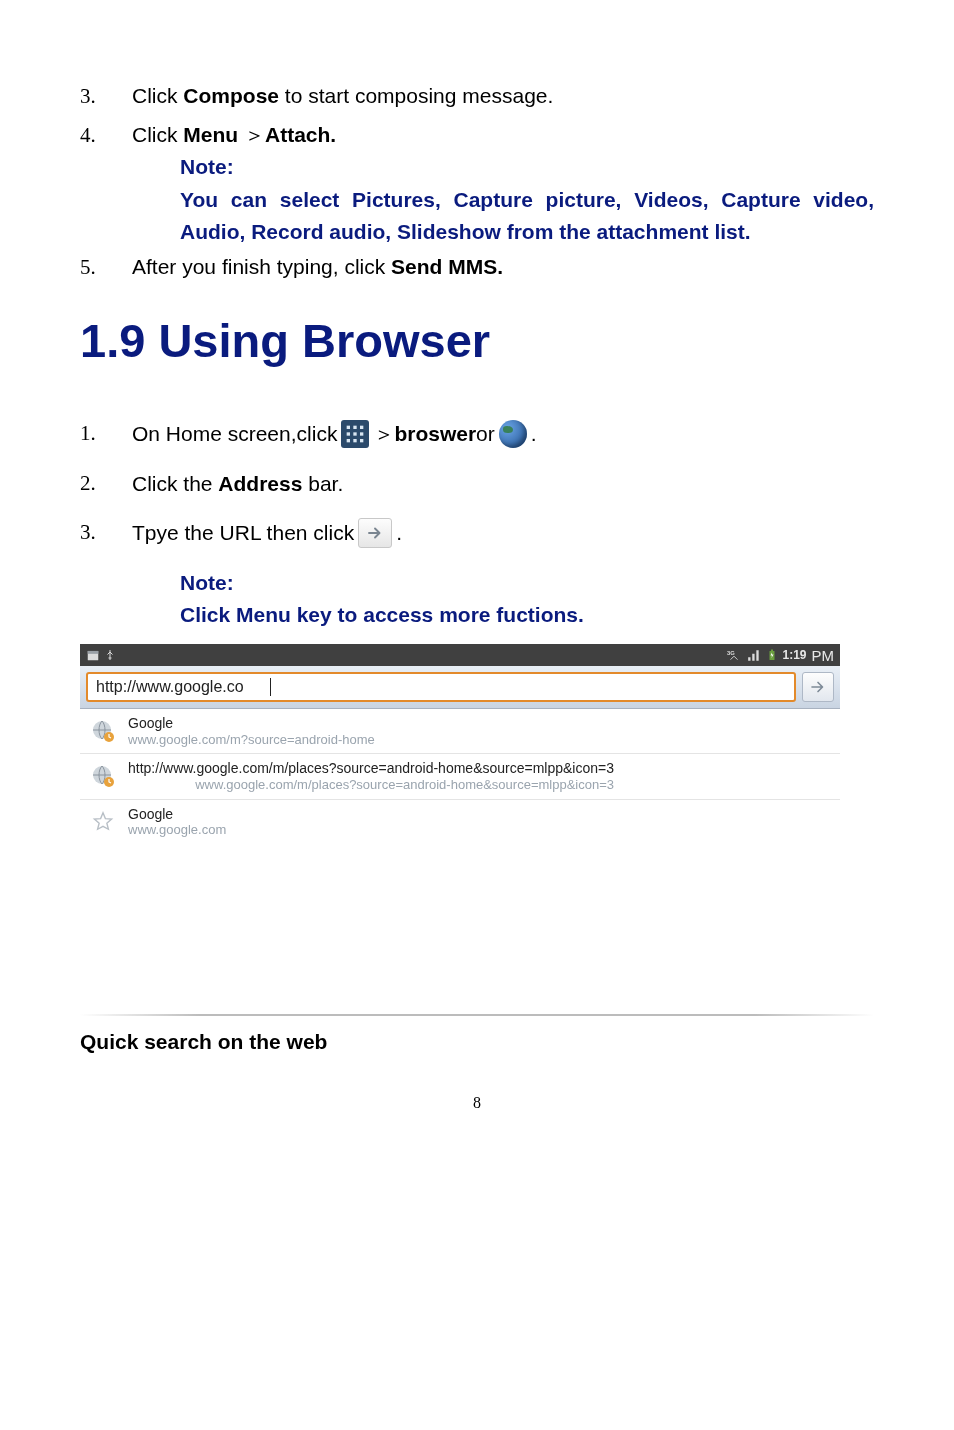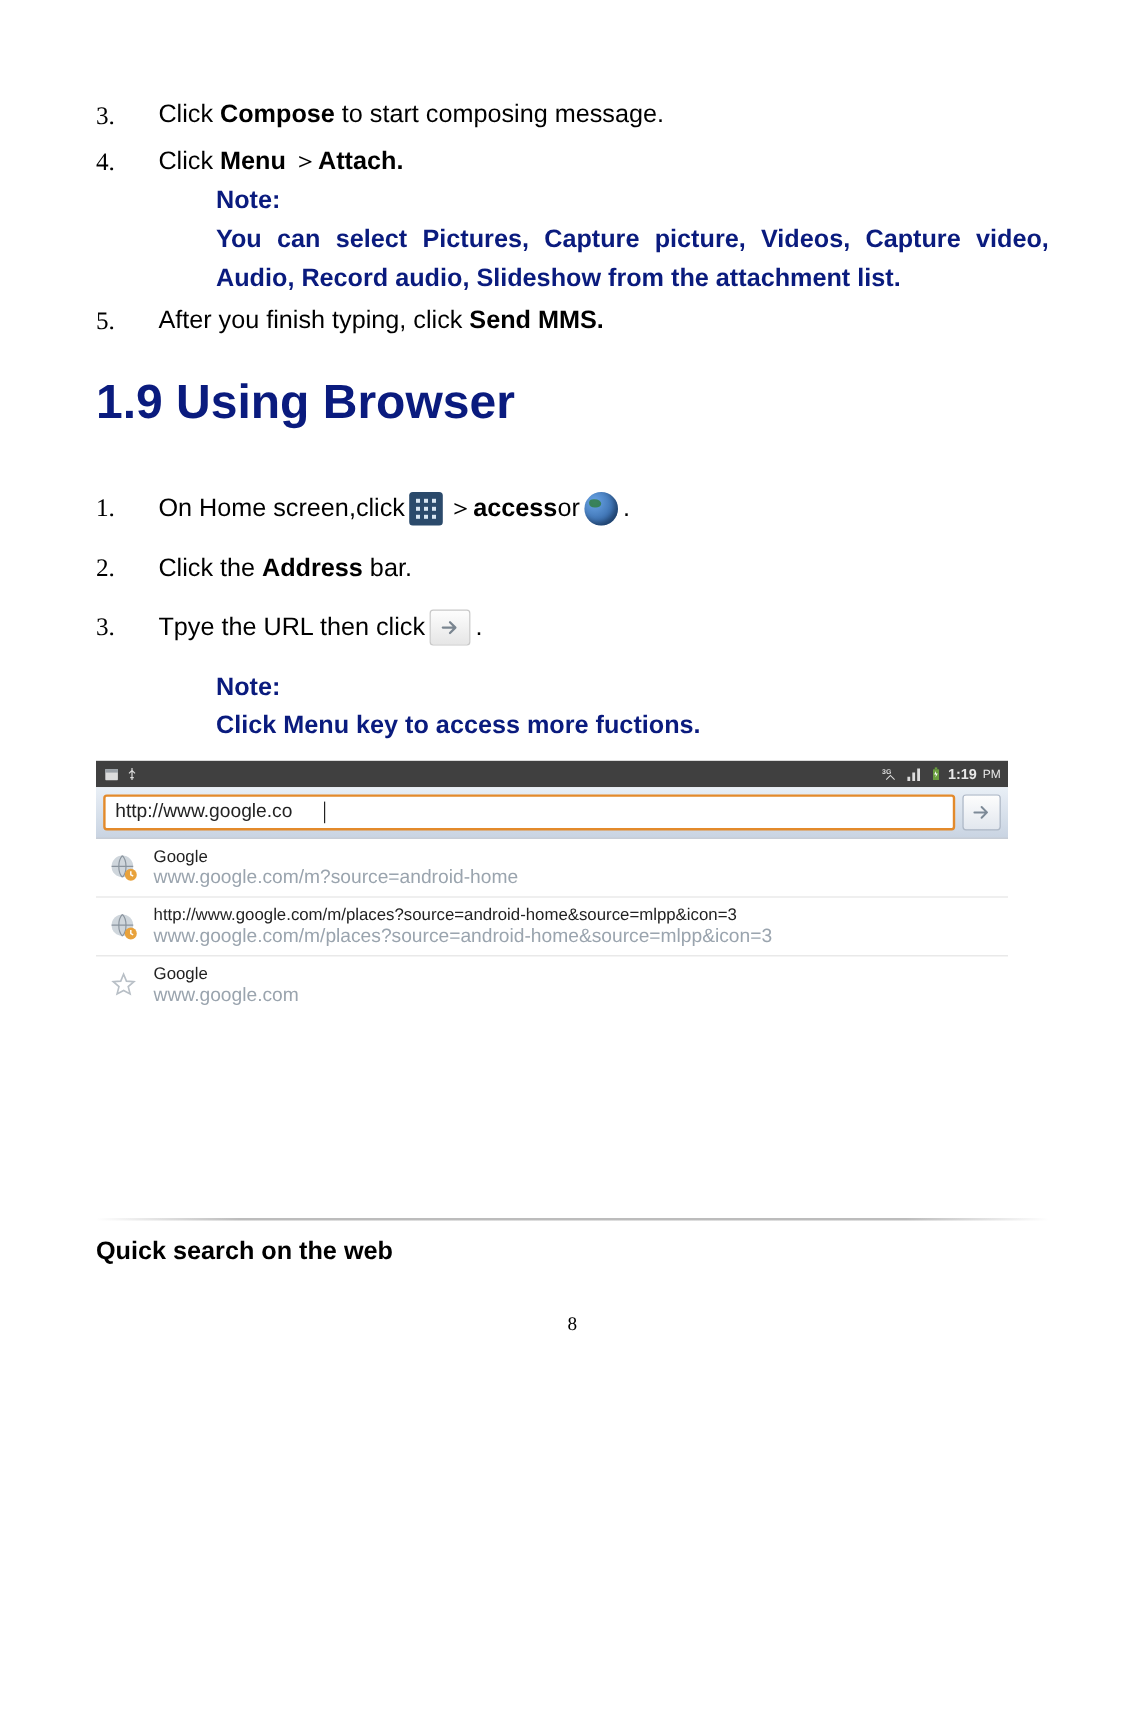--- a/index.html
+++ b/index.html
@@ -38,21 +38,21 @@
     font-size: 21px;
     line-height: 1.55;
     margin-left: 48px;
   }
   .note-justify {
     text-align: justify;
     text-justify: inter-word;
   }
   h1.section {
     color: #0a1b7e;
-    font-size: 40px;
+    font-size: 47px;
     font-weight: bold;
     margin: 30px 0 50px 0;
   }
   .sub-head {
     font-weight: bold;
     font-size: 21px;
     margin-bottom: 18px;
   }
   ol.steps {
     list-style: none;
@@ -115,21 +115,21 @@
     height: 22px;
     background: #404040;
     display:flex;
     align-items:center;
     justify-content:space-between;
     padding:0 6px;
     color:#e8e8e8;
     font-size:12px;
   }
   .sb-left, .sb-right { display:flex; align-items:center; gap:4px; }
-  .sb-right .pm { font-size:10px; margin-left:1px; margin-top:2px;}
+  .sb-right .pm { font-size:15px; margin-left:1px; margin-top:2px;}
   .sb-ico svg { display:block; }
   .addr-row {
     background:linear-gradient(#e9eff6,#c9d4e2);
     padding:6px;
     display:flex;
     gap:6px;
     border-bottom:1px solid #a8b2c0;
   }
   .addr-input {
     flex:1;
@@ -169,21 +169,21 @@
     gap:12px;
   }
   .sug:last-child{border-bottom:none;}
   .sug-ico {
     width:26px;height:26px;
     flex-shrink:0;
     display:flex;align-items:center;justify-content:center;
   }
   .sug-text { line-height:1.2; }
   .sug-title { font-size:14px; color:#222; }
-  .sug-url { font-size:16px; color:#9aa4ae; }
+  .sug-url { font-size:13px; color:#9aa4ae;text-align:right; }
   .hr-fade {
     margin-top:170px;
     height:2px;
     background:linear-gradient(to right, rgba(0,0,0,0) 0%, #bcbcbc 15%, #bcbcbc 85%, rgba(0,0,0,0) 100%);
     border:none;
     border-radius:1px;
   }
   .quick-head{
     font-weight:bold;
     font-size:21px;
@@ -243,21 +243,21 @@
                   <rect x="10" y="10" width="4" height="4"></rect>
                   <rect x="18" y="10" width="4" height="4"></rect>
               <rect x="2" y="18" width="4" height="4"></rect>
                   <rect x="10" y="18" width="4" height="4"></rect>
                   <rect x="18" y="18" width="4" height="4"></rect>
             </g>
               </svg>
           </span>
         </span>
         <span> ＞</span>
-          <span class="bold">access</span>
+          <span class="bold">broswer</span>
           <span> or </span>
         <span class="icon-box">
             <span class="globe-icon"></span>
           </span>
         <span>.</span>
       </span>
     </li>
     <li>
       <span class="num">2.</span>
       <span class="li-body">

